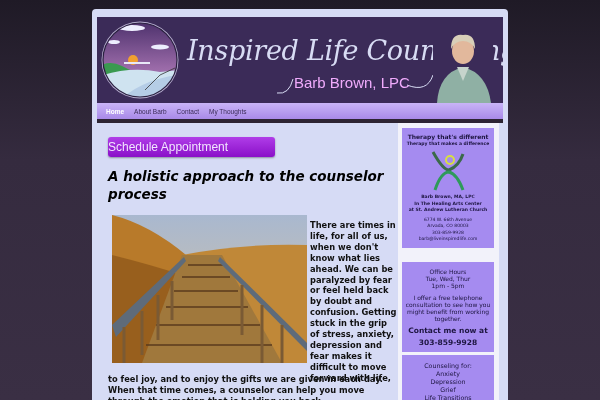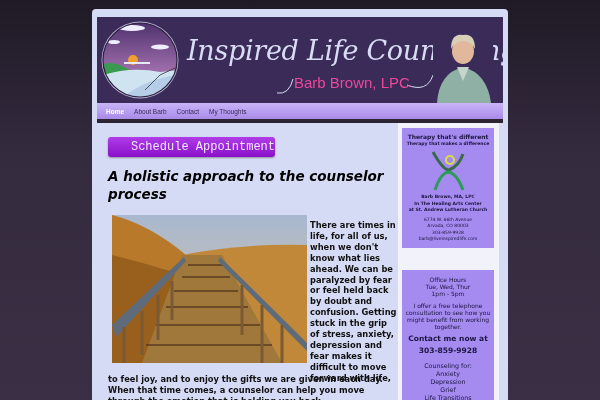--- a/index.html
+++ b/index.html
@@ -18,21 +18,21 @@
     background: #3b2b58; overflow: hidden;
   }
   .logo { position: absolute; left: 3px; top: 3px; width: 80px; height: 80px; }
   .brand-title {
     position: absolute; left: 90px; top: 18px;
     font-family: "DejaVu Serif", serif; font-style: italic;
     font-size: 27px; color: #d8dcf4; letter-spacing: -0.3px; white-space: nowrap;
   }
   .brand-sub {
     position: absolute; left: 197px; top: 57px;
-    font-family: "Liberation Sans", sans-serif; font-size: 15px; color: #ec4899;
+    font-family: "Liberation Sans", sans-serif; font-size: 15px; color: #f0abfc;
   }
   .swash {
     position: absolute; left: 170px; top: 52px; width: 170px; height: 28px;
   }
   .portrait { position: absolute; left: 336px; top: 6px; width: 60px; height: 80px; }
   .nav {
     position: absolute; left: 5px; top: 94px; width: 406px; height: 16px;
     background: linear-gradient(180deg, #c9b4f7 0%, #a98ae8 100%);
     display: flex; align-items: center; padding-left: 9px; gap: 10px;
   }
@@ -42,23 +42,23 @@
   }
   .nav a.active { color: #ffffff; font-weight: bold; }
   .strip { position: absolute; left: 5px; top: 110px; width: 406px; height: 4px; background: #2d2433; }
   .main {
     position: absolute; left: 5px; top: 114px; width: 299px; height: 290px;
     background: #d6dbf5;
   }
   .sched-btn {
     position: absolute; left: 11px; top: 14px; width: 167px; height: 20px;
     background: linear-gradient(180deg, #b03de8 0%, #8a10c8 100%);
-    border-radius: 3px; color: #f2e6ff; font-size: 12px; text-align: right; line-height: 20px;
+    border-radius: 3px; color: #f2e6ff; font-size: 12px; text-align: left; line-height: 20px;
     box-shadow: 0 1px 2px rgba(0,0,0,0.35); cursor: pointer; border: none;
-    font-family: Liberation Mono, monospace;
+    font-family: Liberation Sans, sans-serif;
   }
   .headline {
     position: absolute; left: 11px; top: 44px; width: 285px;
     font-size: 13.5px; font-weight: bold; font-style: italic; color: #000; line-height: 18px;
   }
   .photo { position: absolute; left: 15px; top: 92px; width: 195px; height: 148px; overflow: hidden; }
   .body-side {
     position: absolute; left: 213px; top: 97px; width: 88px;
     font-size: 8.3px; font-weight: bold; color: #111; line-height: 10.9px;
   }
@@ -68,21 +68,21 @@
   }
   .sidebar {
     position: absolute; left: 306px; top: 114px; width: 101px; height: 290px;
     background: #f2f2fa;
   }
   .box {
     position: absolute; left: 4px; width: 92px; background: #a58bf0;
     text-align: center; color: #1d1540;
   }
   .box1 { top: 5px; height: 120px; }
-  .box2 { top: 147px; height: 90px; }
+  .box2 { top: 139px; height: 90px; }
   .box3 { top: 232px; height: 70px; }
   .b1-t1 { font-size: 6px; font-weight: bold; margin-top: 5px; }
   .b1-t2 { font-size: 4.5px; font-weight: bold; margin-top: 1px; }
   .b1-logo { width: 38px; height: 42px; margin: 4px auto 2px; display: block; }
   .small { font-size: 4.5px; line-height: 6.5px; }
   .small.bold { font-weight: bold; }
   .b2-a { font-size: 6px; line-height: 7px; margin-top: 6px; }
   .b2-b { font-size: 6px; line-height: 7px; margin-top: 5px; }
   .b2-c { font-size: 7.5px; font-weight: bold; margin-top: 4px; }
   .b2-d { font-size: 7.5px; font-weight: bold; margin-top: 3px; }

